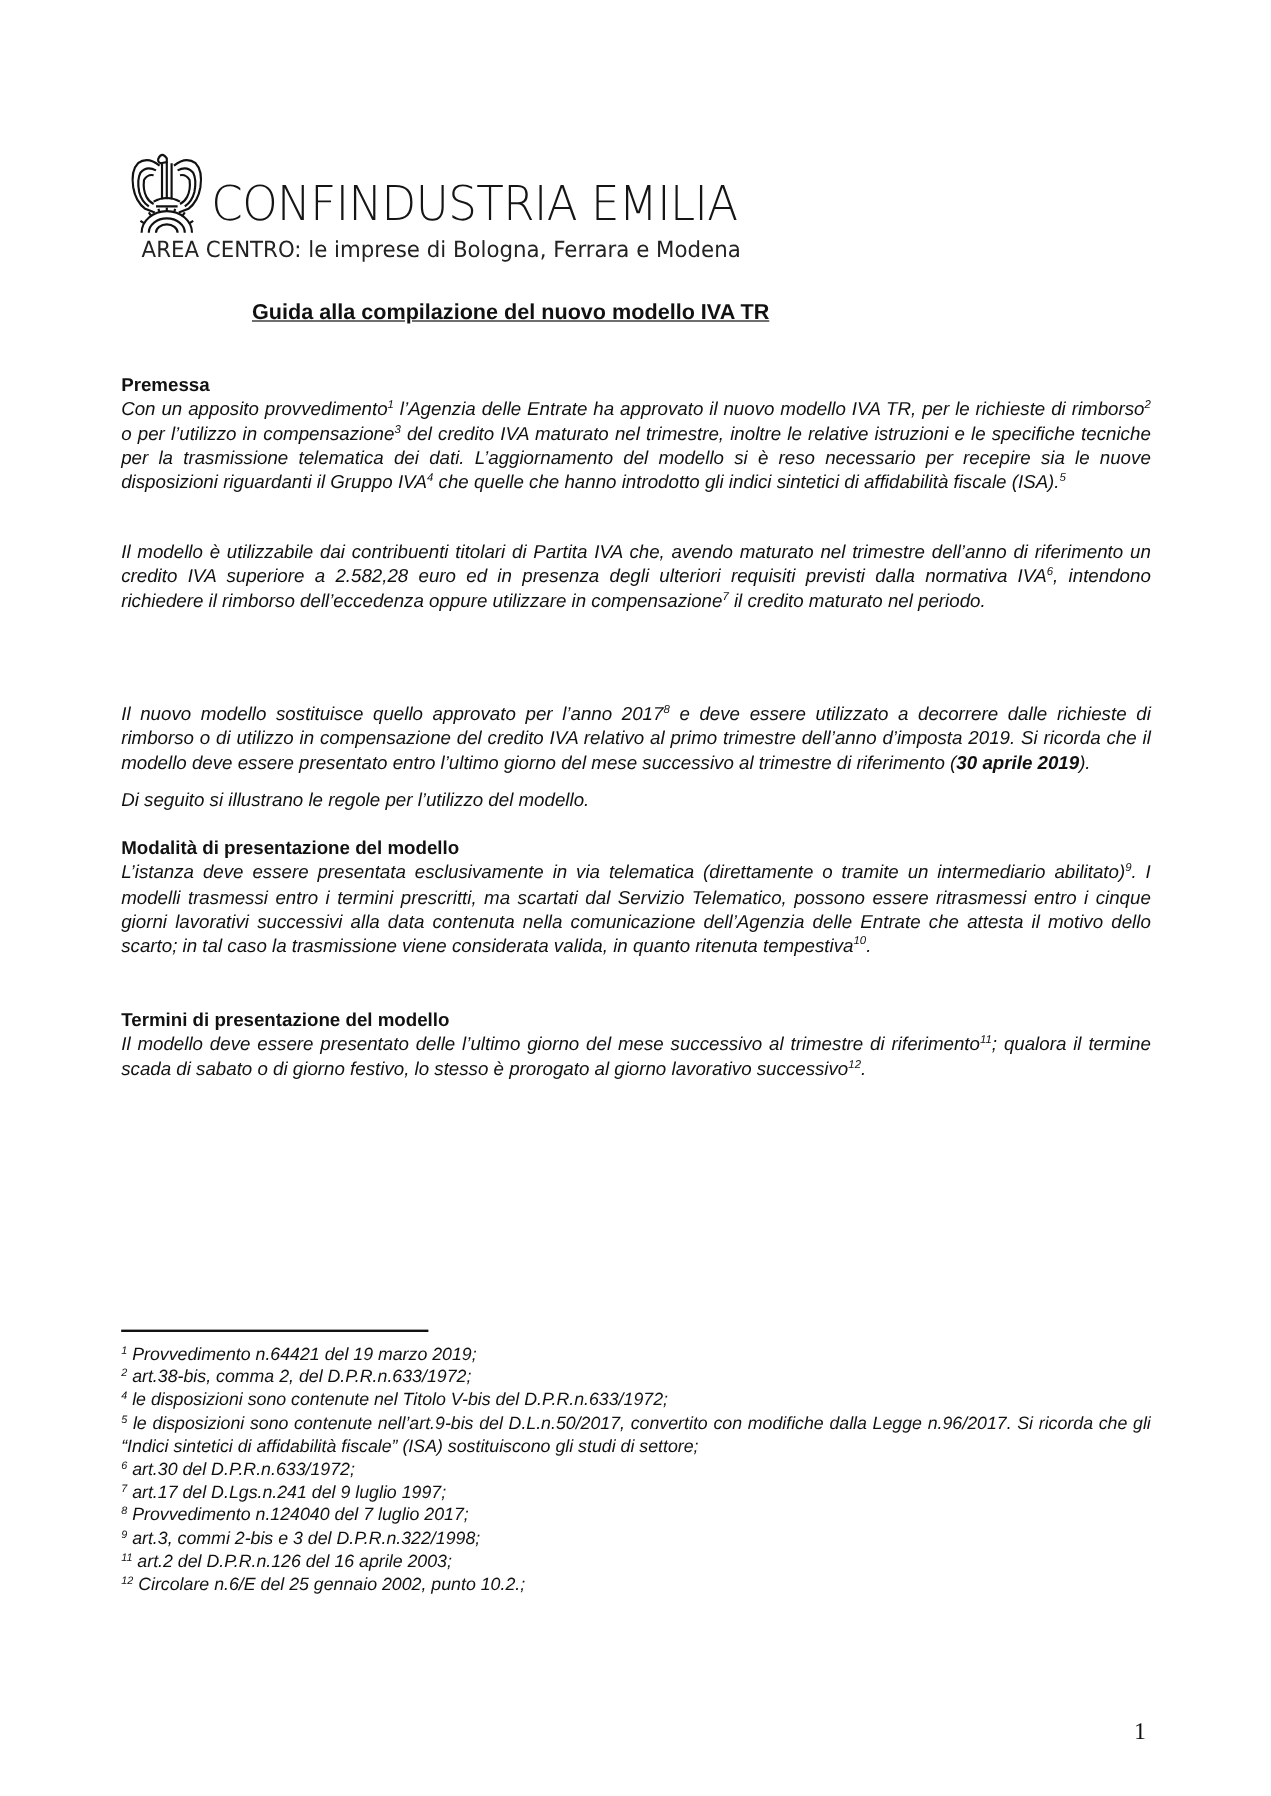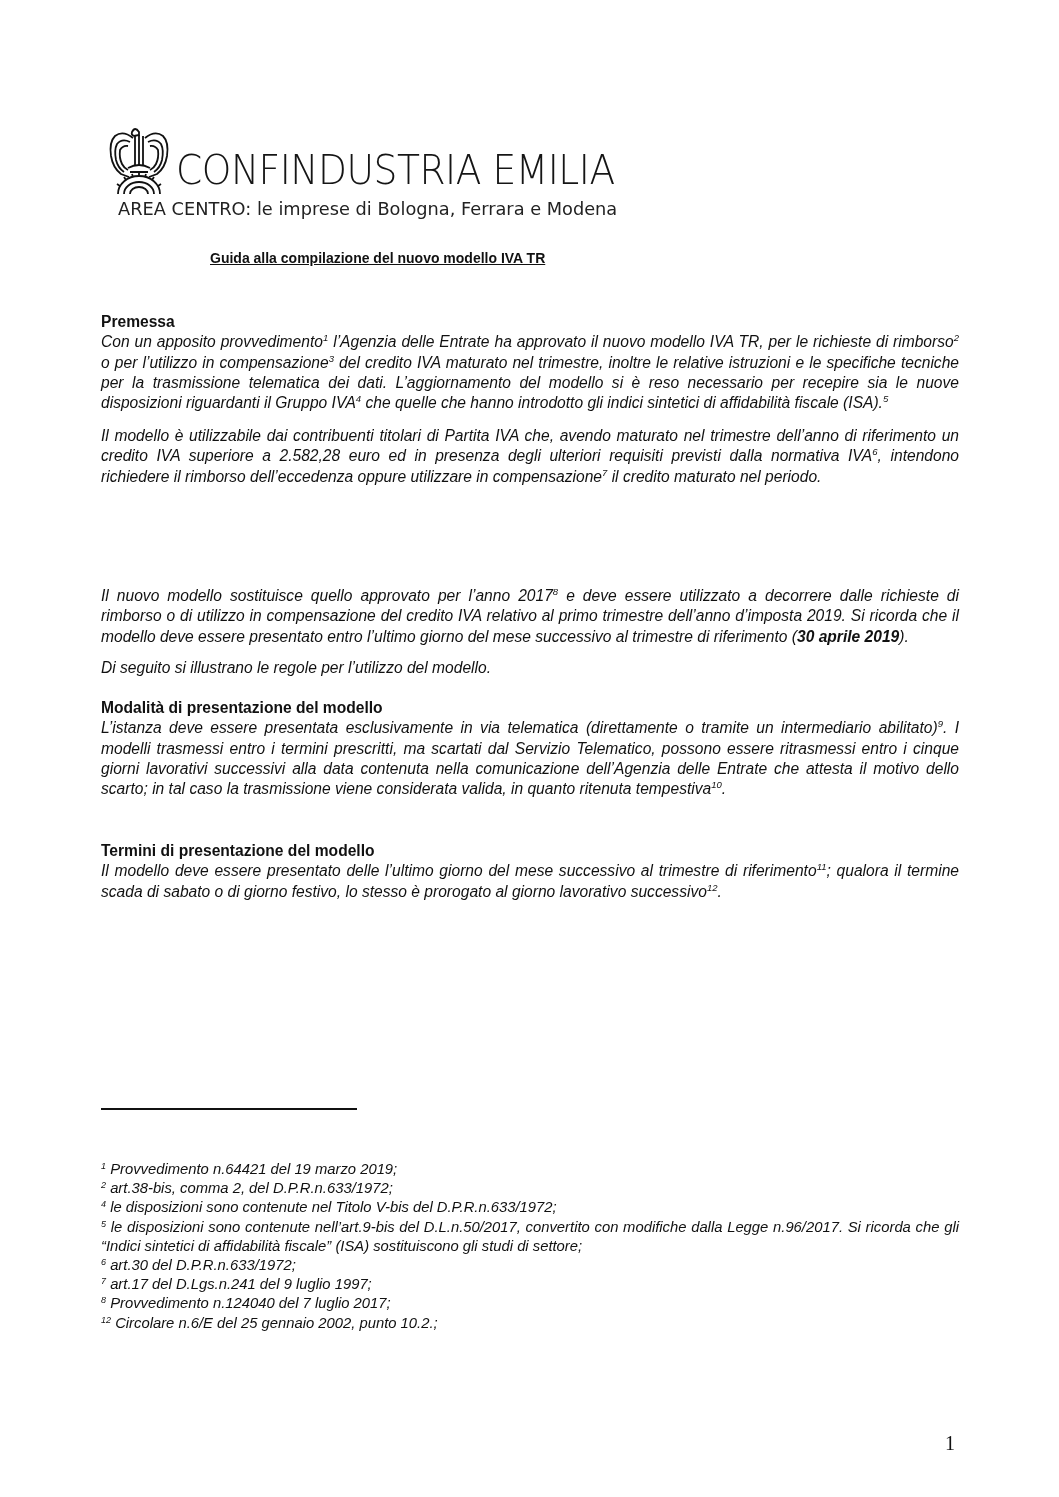--- a/index.html
+++ b/index.html
@@ -2,27 +2,27 @@
 <html><head>
 <meta charset="utf-8">
 <style>
   html, body { margin: 0; padding: 0; background: #ffffff; }
   body { width: 1059px; height: 1497px; position: relative; overflow: hidden; color: #111; }
   .page { position: absolute; left: 0; top: 0; width: 1059px; height: 1051px; }
   .logo { position: absolute; left: 106px; top: 124px; width: 540px; height: 100px; }
   .logo-emblem { position: absolute; left: 0; top: 0; width: 66px; height: 72px; }
   .logo-name { position: absolute; left: 70px; top: 22px; font-family: "DejaVu Sans", sans-serif; font-size: 40px; letter-spacing: -0.5px; font-weight: 300; color: #151515; white-space: nowrap; line-height: 48px; transform: scaleX(0.94); transform-origin: left top; }
   .logo-sub { position: absolute; left: 12px; top: 74px; font-family: "DejaVu Sans", sans-serif; font-size: 18.5px; color: #222; white-space: nowrap; line-height: 22px; transform: scaleX(0.96); transform-origin: left top; }
-  .doc-title { position: absolute; left: 210px; top: 250px; font-family: "Liberation Sans", sans-serif; font-weight: bold; font-size: 14px; text-decoration: underline; white-space: nowrap; }
+  .doc-title { position: absolute; left: 210px; top: 250px; font-family: "Liberation Sans", sans-serif; font-weight: bold; font-size: 18px; text-decoration: underline; white-space: nowrap; }
   .body-text { position: absolute; left: 101px; width: 858px; font-family: "Liberation Sans", sans-serif; font-size: 15.6px; line-height: 20.3px; text-align: justify; }
   .section-heading { font-weight: bold; display: block; }
   p { margin: 0; font-style: italic; }
   sup { font-size: 9.5px; line-height: 0; vertical-align: 6px; }
   .fn-rule { position: absolute; left: 101px; top: 1108px; width: 256px; height: 1.5px; background: #111; }
-  .footnotes { position: absolute; left: 101px; top: 1120px; width: 858px; font-family: "Liberation Sans", sans-serif; font-size: 14.8px; line-height: 19.2px; text-align: justify; margin-top: 40px; }
+  .footnotes { position: absolute; left: 101px; top: 1120px; width: 858px; font-family: "Liberation Sans", sans-serif; font-size: 14.8px; line-height: 19.2px; text-align: justify; }
   .footnotes sup { font-size: 9px; vertical-align: 5px; }
   .page-number { position: absolute; left: 945px; top: 1432px; font-family: "Liberation Serif", serif; font-size: 20px; }
 </style>
 </head>
 <body>
 
 <div class="page">
 
   <div class="logo">
     <svg class="logo-emblem" viewBox="0 0 66 72" fill="none" stroke="#111" stroke-width="1.8">
@@ -44,21 +44,21 @@
     <div class="logo-sub">AREA CENTRO: le imprese di Bologna, Ferrara e Modena</div>
   </div>
 
   <div class="doc-title">Guida alla compilazione del nuovo modello IVA TR</div>
 
   <div class="body-text" style="top:312px;">
     <span class="section-heading">Premessa</span>
     <p><span>Con un apposito provvedimento</span><sup>1</sup><span> l’Agenzia delle Entrate ha approvato il nuovo modello IVA TR, per le richieste di rimborso</span><sup>2</sup><span> o per l’utilizzo in compensazione</span><sup>3</sup><span> del credito IVA maturato nel trimestre, inoltre le relative istruzioni e le specifiche tecniche per la trasmissione telematica dei dati. L’aggiornamento del modello si è reso necessario per recepire sia le nuove disposizioni riguardanti il Gruppo IVA</span><sup>4</sup><span> che quelle che hanno introdotto gli indici sintetici di affidabilità fiscale (ISA).</span><sup>5</sup></p>
   </div>
 
-  <div class="body-text" style="top:426px;">
+  <div class="body-text" style="top:451px;">
     <p><span>Il modello è utilizzabile dai contribuenti titolari di Partita IVA che, avendo maturato nel trimestre dell’anno di riferimento un credito IVA superiore a 2.582,28 euro ed in presenza degli ulteriori requisiti previsti dalla normativa IVA</span><sup>6</sup><span>, intendono richiedere il rimborso dell’eccedenza oppure utilizzare in compensazione</span><sup>7</sup><span> il credito maturato nel periodo.</span></p>
   </div>
 
   <div class="body-text" style="top:556px;margin-top:30px;">
     <p><span>Il nuovo modello sostituisce quello approvato per l’anno 2017</span><sup>8</sup><span> e deve essere utilizzato a decorrere dalle richieste di rimborso o di utilizzo in compensazione del credito IVA relativo al primo trimestre dell’anno d’imposta 2019. Si ricorda che il modello deve essere presentato entro l’ultimo giorno del mese successivo al trimestre di riferimento (</span><b>30 aprile 2019</b><span>).</span></p>
   </div>
 
   <div class="body-text" style="top:658px;">
     <p>Di seguito si illustrano le regole per l’utilizzo del modello.</p>
   </div>
@@ -76,17 +76,19 @@
   <div class="fn-rule"></div>
 
   <div class="footnotes">
     <p><sup>1</sup><span> Provvedimento n.64421 del 19 marzo 2019;</span></p>
     <p><sup>2</sup><span> art.38-bis, comma 2, del D.P.R.n.633/1972;</span></p>
     <p><sup>4</sup><span> le disposizioni sono contenute nel Titolo V-bis del D.P.R.n.633/1972;</span></p>
     <p><sup>5</sup><span> le disposizioni sono contenute nell’art.9-bis del D.L.n.50/2017, convertito con modifiche dalla Legge n.96/2017. Si ricorda che gli “Indici sintetici di affidabilità fiscale” (ISA) sostituiscono gli studi di settore;</span></p>
     <p><sup>6</sup><span> art.30 del D.P.R.n.633/1972;</span></p>
     <p><sup>7</sup><span> art.17 del D.Lgs.n.241 del 9 luglio 1997;</span></p>
     <p><sup>8</sup><span> Provvedimento n.124040 del 7 luglio 2017;</span></p>
+    <p><sup>9</sup><span> art.3, commi 2-bis e 3 del D.P.R.n.322/1998;</span></p>
+    <p><sup>11</sup><span> art.2 del D.P.R.n.126 del 16 aprile 2003;</span></p>
     <p><sup>12</sup><span> Circolare n.6/E del 25 gennaio 2002, punto 10.2.;</span></p>
   </div>
 
   <div class="page-number">1</div>
 </div>
 
 </body></html>

